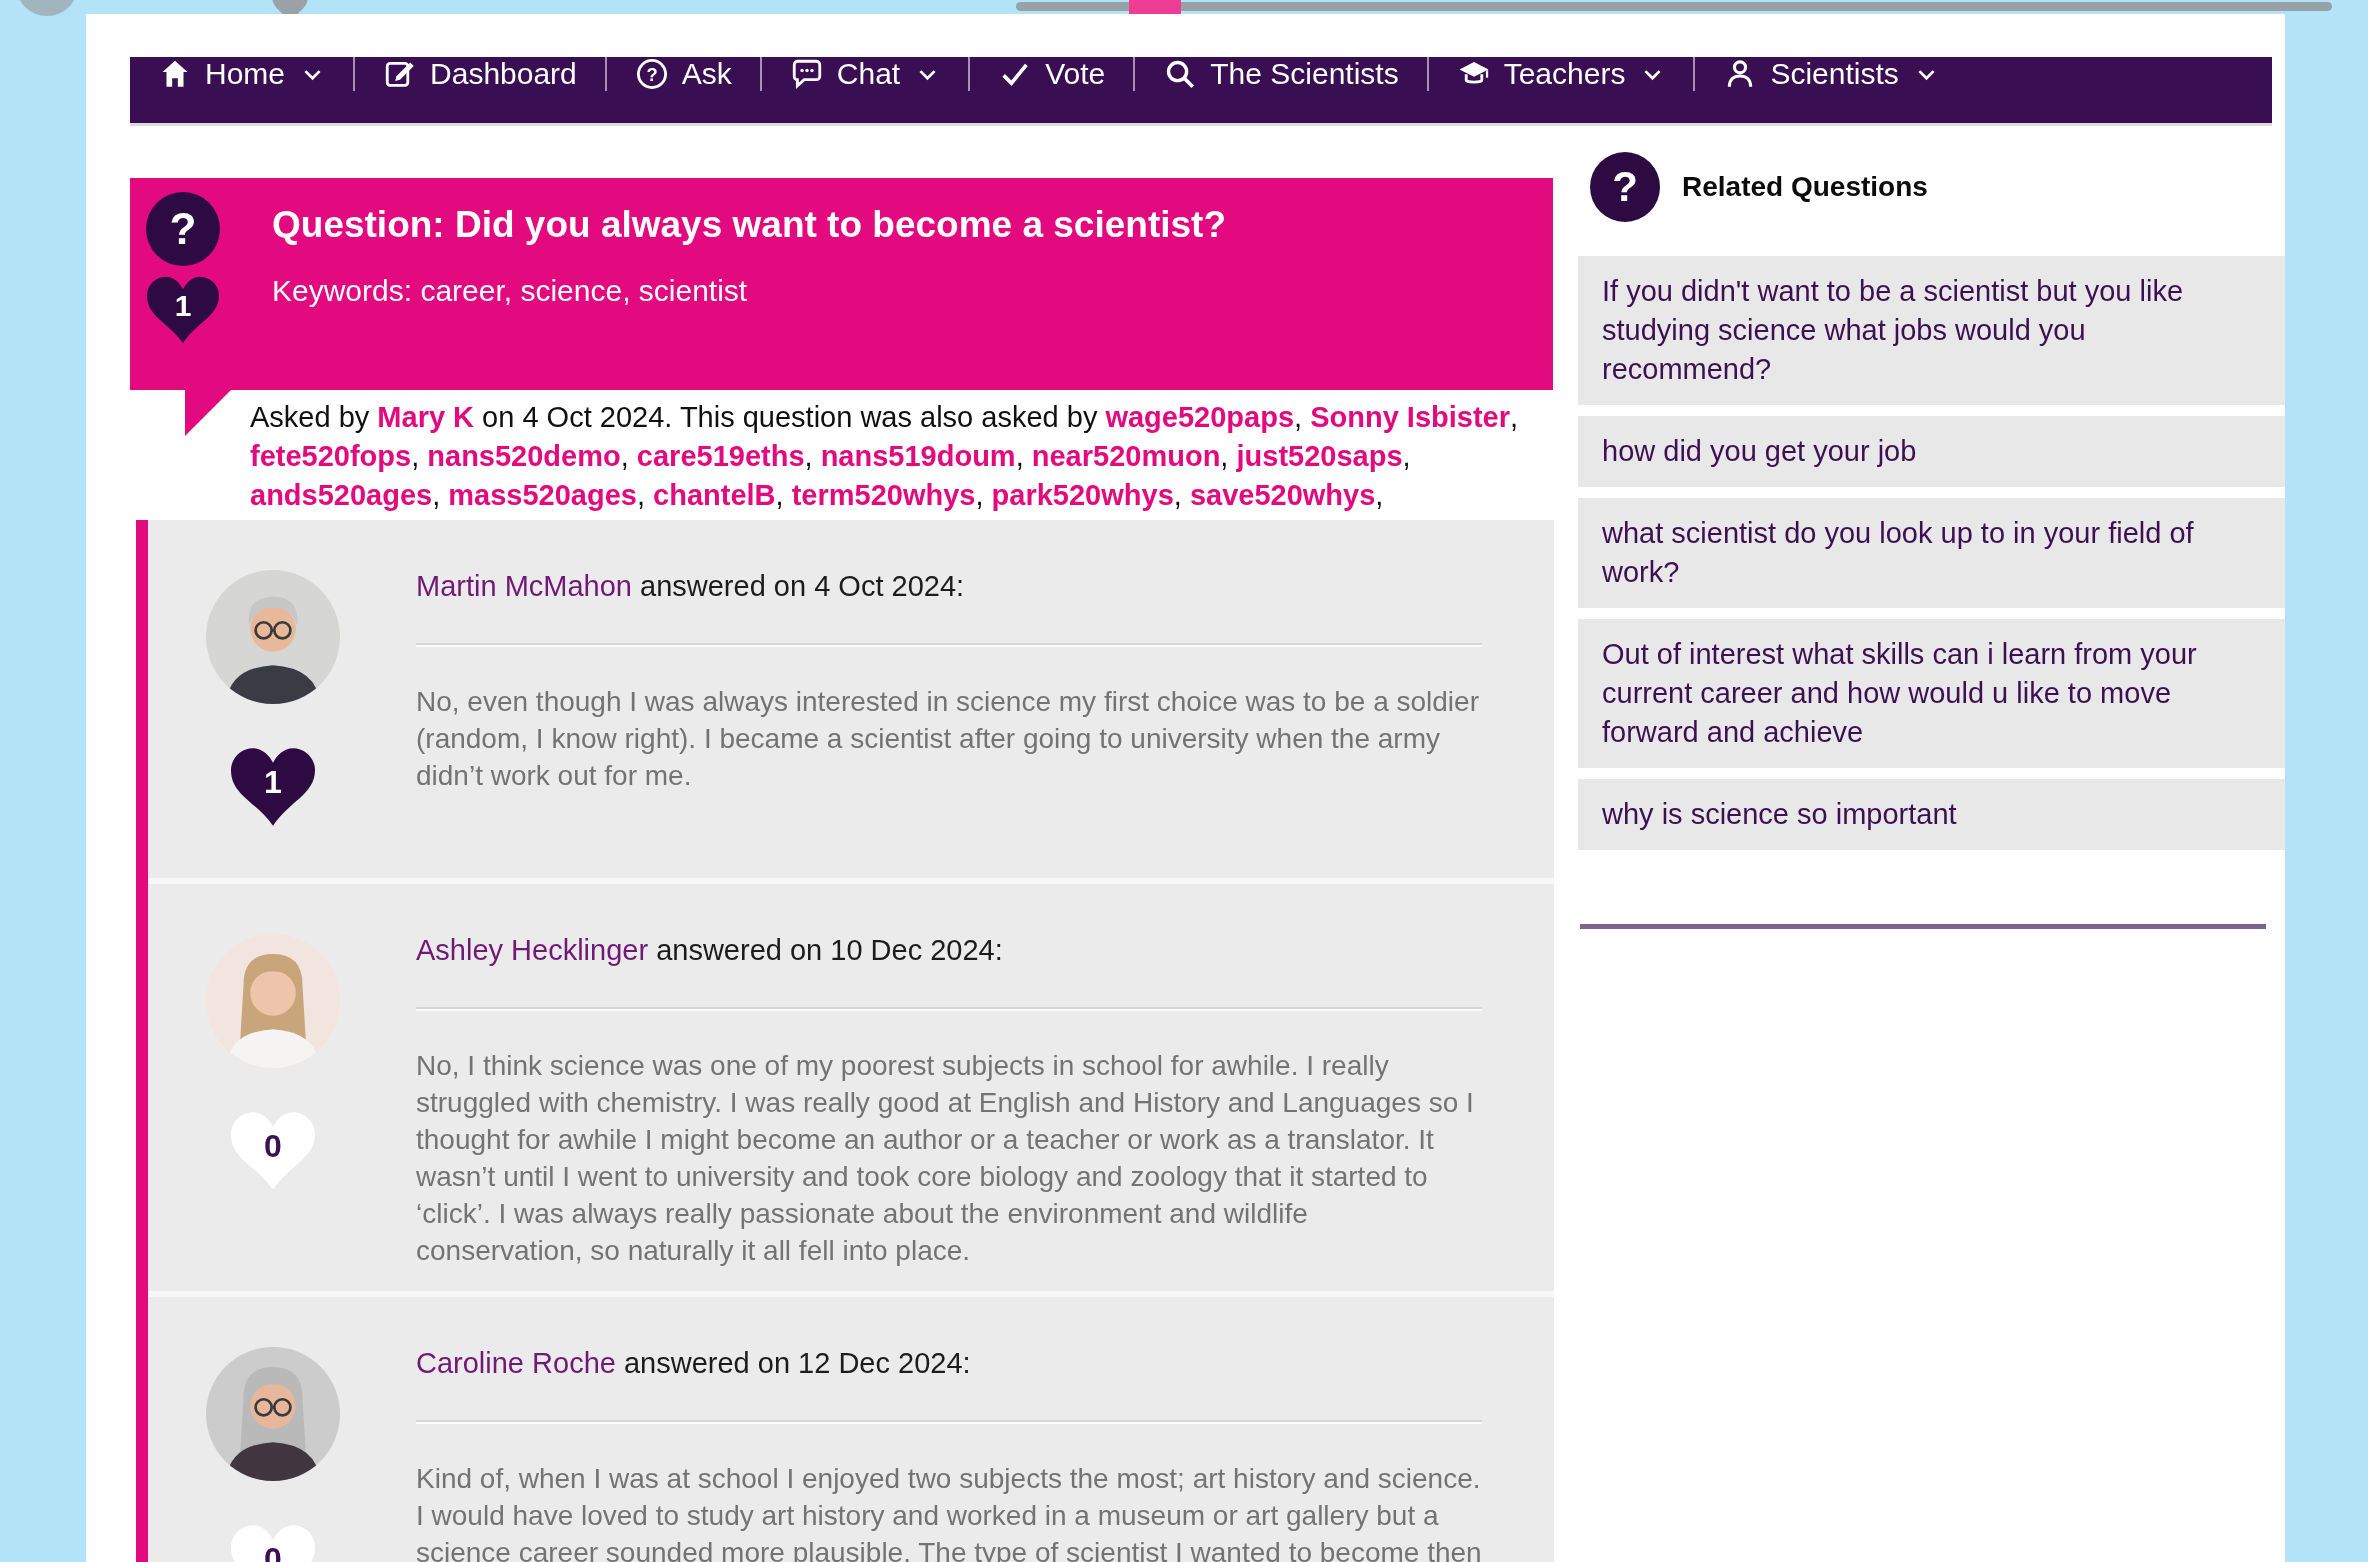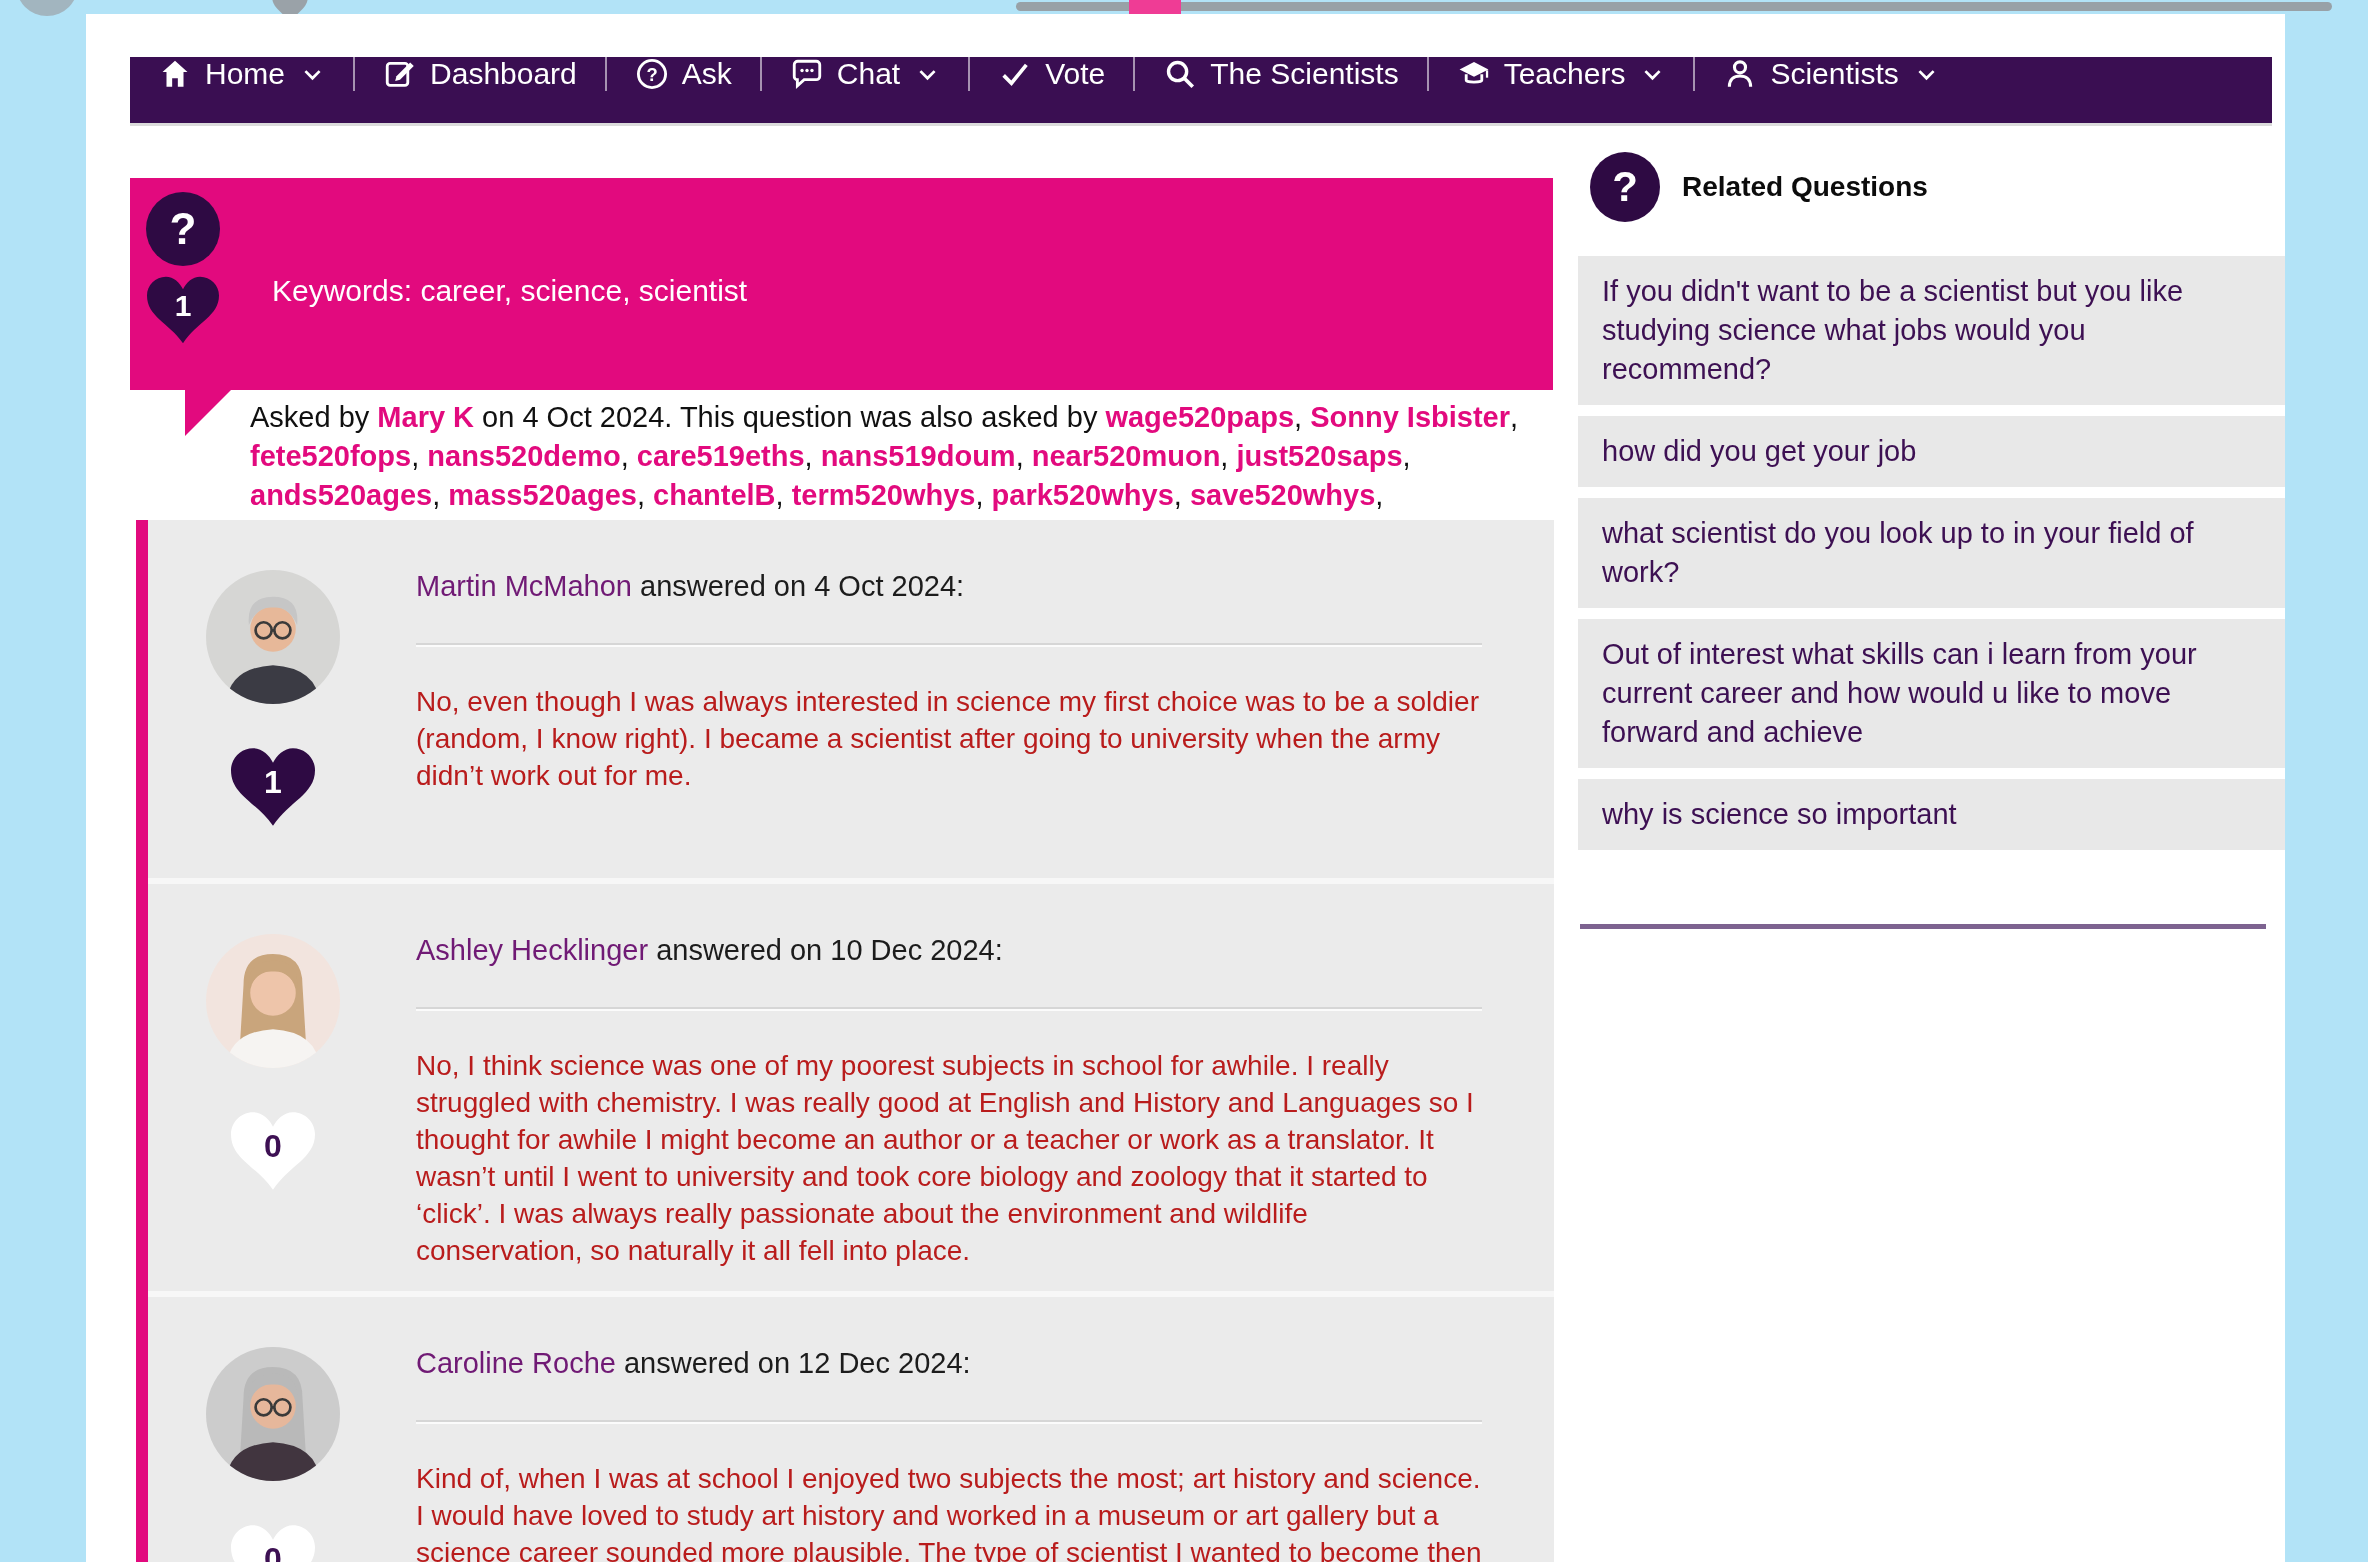--- a/index.html
+++ b/index.html
@@ -67,21 +67,21 @@
   .avatar svg { width: 100%; height: 100%; display: block; }
   .aheart { width: 84px; height: 82px; margin-top: 42px; }
   .aheart .hp { fill: #ffffff; }
   .aheart.filled .hp { fill: #2e0a43; }
   .aheart .num { font-size: 32px; color: #3d1053; }
   .aheart.filled .num { color: #ffffff; }
   .answer-right { flex: 1; padding-left: 58px; padding-right: 30px; }
   .answer-head { font-size: 29px; color: #1c1c1c; }
   .answer-name { color: #701a75; font-weight: normal; cursor: pointer; text-align: center; }
   .answer-rule { margin-top: 40px; border: 0; border-top: 2px solid #d6d6d6; border-bottom: 2px solid #fbfbfb; }
-  .answer-text { margin-top: 36px; font-size: 28px; line-height: 37px; color: #b91c1c; }
+  .answer-text { margin-top: 36px; font-size: 28px; line-height: 37px; color: #737373; }
 
   
   .sidebar { position: absolute; left: 1578px; top: 152px; width: 707px; z-index: 4; }
   .sidebar-head { display: flex; align-items: center; gap: 22px; margin-left: 12px; }
   .sbadge { width: 70px; height: 70px; border-radius: 50%; background: #2e0a43; color: #fff;
             font-size: 42px; font-weight: bold; display: flex; align-items: center; justify-content: center;
             flex: none; }
   .sidebar-title { font-size: 28px; font-weight: 800; color: #0c0c0c; }
   .sidebar-list { margin-top: 34px; }
   .sidebar-item { background: #e8e8e8; color: #3d1053; font-size: 29px; line-height: 39px;
@@ -195,20 +195,21 @@
   </nav>
 
 <section class="banner">
   <div class="qbadge">?</div>
   <div class="heart qheart">
     <svg viewBox="0 0 32 29.6">
         <path class="hp" d="M23.6,0c-3.4,0-6.3,2.7-7.6,5.6C14.7,2.7,11.8,0,8.4,0C3.8,0,0,3.8,0,8.4c0,9.4,9.5,11.9,16,21.2c6.1-9.3,16-12.1,16-21.2C32,3.8,28.2,0,23.6,0z"></path>
       </svg>
     <span class="num">1</span>
   </div>
+  <h1 class="qtitle">Question: Did you always want to become a scientist?</h1>
   <div class="qkeywords">Keywords: career, science, scientist</div>
   <div class="banner-tail"></div>
 </section>
 
 <p class="askedby">Asked by <span class="plink">Mary K</span> on 4 Oct 2024. This question was also asked by <span class="plink">wage520paps</span>, <span class="plink">Sonny Isbister</span>, <span class="plink">fete520fops</span>, <span class="plink">nans520demo</span>, <span class="plink">care519eths</span>, <span class="plink">nans519doum</span>, <span class="plink">near520muon</span>, <span class="plink">just520saps</span>, <span class="plink">ands520ages</span>, <span class="plink">mass520ages</span>, <span class="plink">chantelB</span>, <span class="plink">term520whys</span>, <span class="plink">park520whys</span>, <span class="plink">save520whys</span>, <span class="plink">part520whys</span>, <span class="plink">mace520tuff</span>, <span class="plink">aimee</span>.</p>
 
 <section class="answers">
   <article class="answer">
     <div class="answer-left">
       <div class="avatar">

